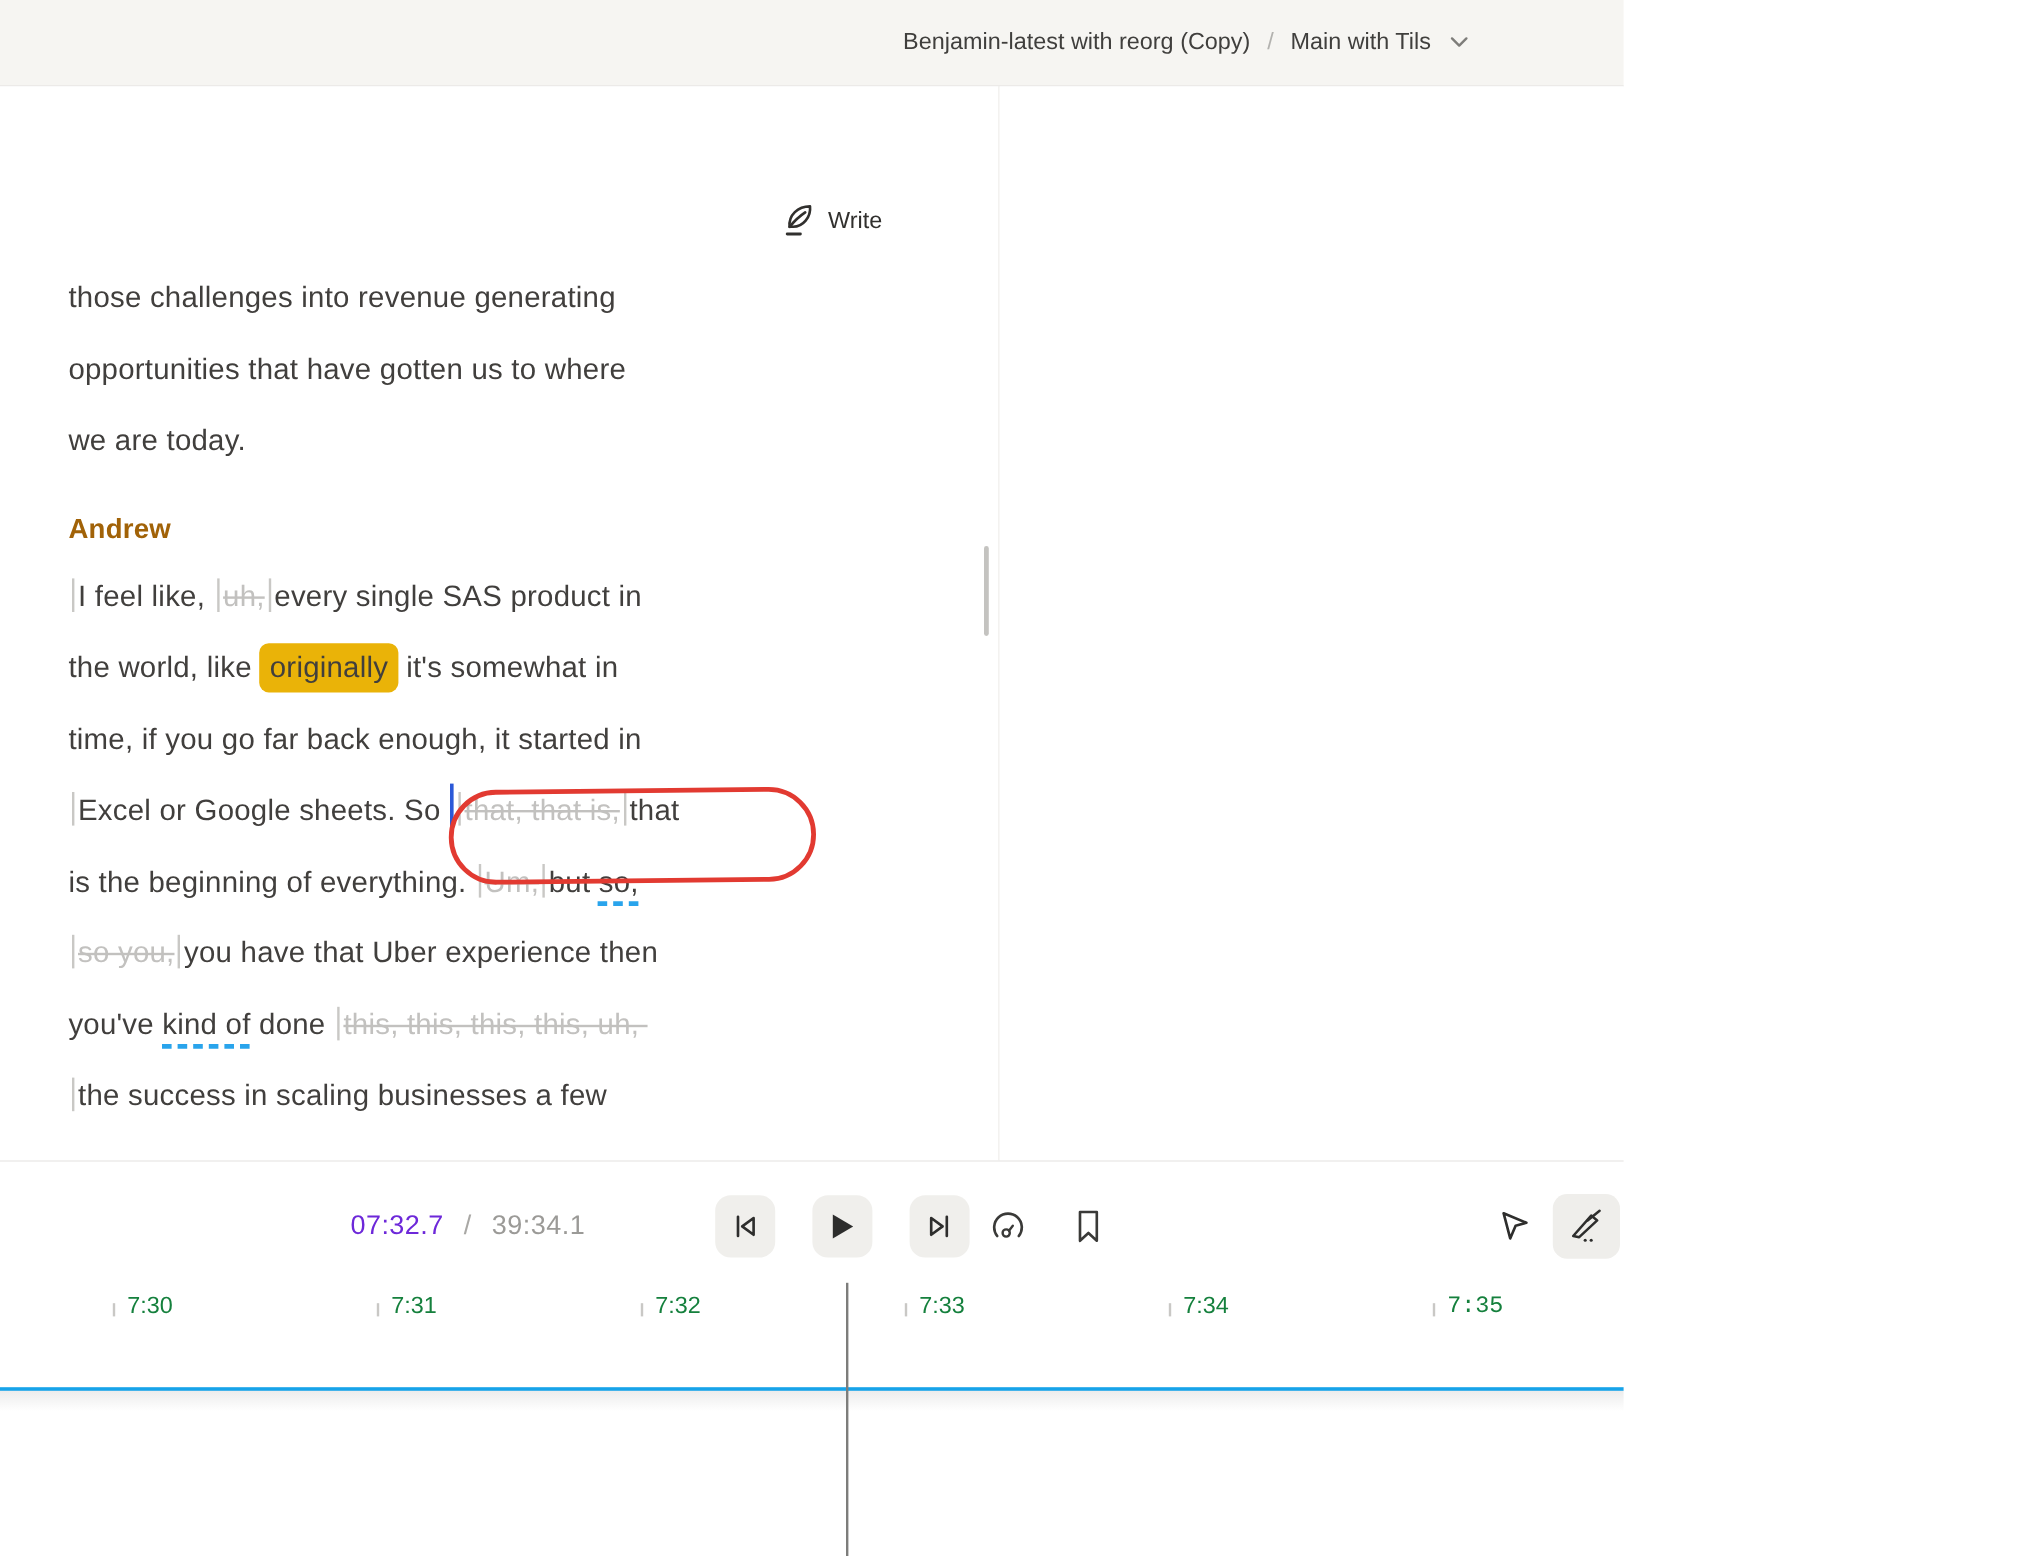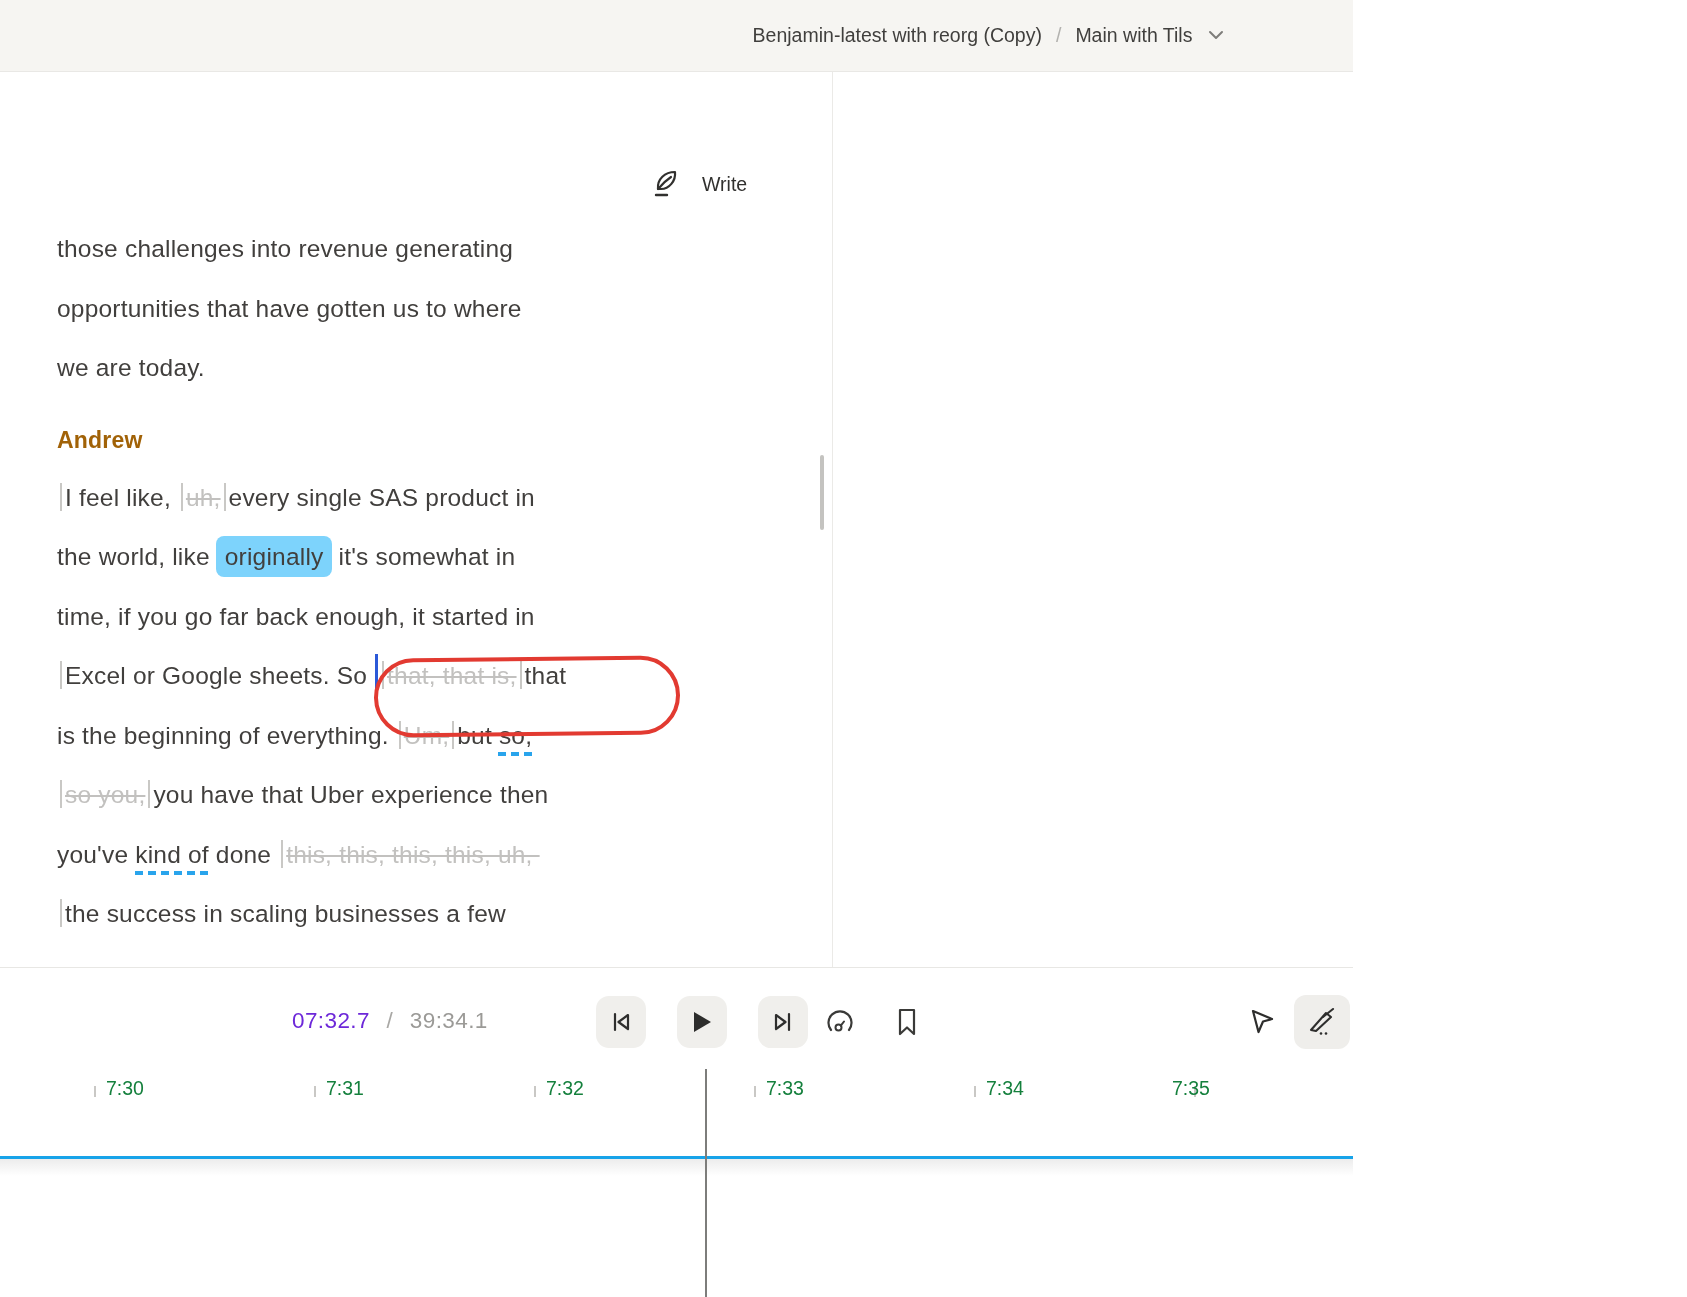--- a/index.html
+++ b/index.html
@@ -14,30 +14,30 @@
   .header .sep{color:#b3b2af;}
   .header .chev{margin-left:2px;}
 
   
   .left-panel{position:absolute;left:0;top:72px;width:832px;height:895px;background:#fff;}
   .panel-divider{position:absolute;left:832px;top:72px;width:1px;height:895px;background:#ebeae7;}
   .right-panel{position:absolute;left:833px;top:72px;width:854px;height:895px;background:#fff;}
   .bottom-divider{position:absolute;left:0;top:967px;width:1687px;height:1px;background:#e8e7e4;}
 
   
-  .write-btn{position:absolute;left:652px;top:96px;display:flex;align-items:center;gap:20px;
+  .write-btn{position:absolute;left:652px;top:96px;display:flex;align-items:center;gap:8px;
              font-size:19.5px;color:#31302e;cursor:pointer;}
 
   
   .transcript{position:absolute;left:57px;top:147px;width:710px;font-size:24.5px;
               line-height:59.5px;color:#413f3d;letter-spacing:.2px;}
   .t-line{white-space:pre-wrap;height:59.5px;}
   .speaker{height:40px;line-height:40px;margin:22px 0 8px 0;font-size:23px;font-weight:700;}
   .strike{color:#c2c1bf;text-decoration:line-through;text-decoration-thickness:2px;}
-  .hl{background:#7dd3fc;border-radius:8px;padding:7px 9px;margin:0 -1px;}
+  .hl{background:#eab308;border-radius:8px;padding:7px 9px;margin:0 -1px;}
   .du{text-decoration:underline dashed;text-decoration-thickness:3.5px;text-underline-offset:9px;}
   .marker{display:inline-block;width:2px;height:28px;background:#c9c8c5;vertical-align:-5px;margin:0 3px;}
   .caret{display:inline-block;width:3px;height:38px;vertical-align:-8px;margin:0 1px;}
   .annotation-oval{position:absolute;left:374px;top:585px;width:298px;height:71px;border:4.5px solid;
                    border-radius:40px;transform:rotate(-.6deg);pointer-events:none;}
   .scrollbar-thumb{position:absolute;left:820px;top:383px;width:4px;height:75px;border-radius:3px;background:#c4c3c0;}
 
   
   .timecode{position:absolute;left:292px;top:1008px;font-size:22.5px;letter-spacing:.4px;}
   .timecode .cur{color:#6d28d9;}
@@ -205,21 +205,21 @@
       <div class="tick-label" style="left: 106px;">7:30</div>
       <div class="tick" style="left: 314px;"></div>
       <div class="tick-label" style="left: 326px;">7:31</div>
       <div class="tick" style="left: 534px;"></div>
       <div class="tick-label" style="left: 546px;">7:32</div>
       <div class="tick" style="left: 754px;"></div>
       <div class="tick-label" style="left: 766px;">7:33</div>
       <div class="tick" style="left: 974px;"></div>
       <div class="tick-label" style="left: 986px;">7:34</div>
       <div class="tick" style="left: 1194px;"></div>
-      <div class="tick-label" style="left: 1172px;">7:35</div>
+      <div class="tick-label" style="left: 1206px; font-family: Liberation Mono, monospace;">7:35</div>
       <div class="tick" style="left: 1414px;"></div>
       <div class="tick-label" style="left: 1443px;">7:36</div>
       <div class="tick" style="left: 1634px;"></div>
       <div class="tick-label" style="left: 1646px;">7:3</div>
     </div>
   <div class="track-line" id="track-line" style="background: rgb(23, 163, 233);"></div>
   <div class="track-shadow"></div>
   <div class="playhead"></div>
 
 </div>

